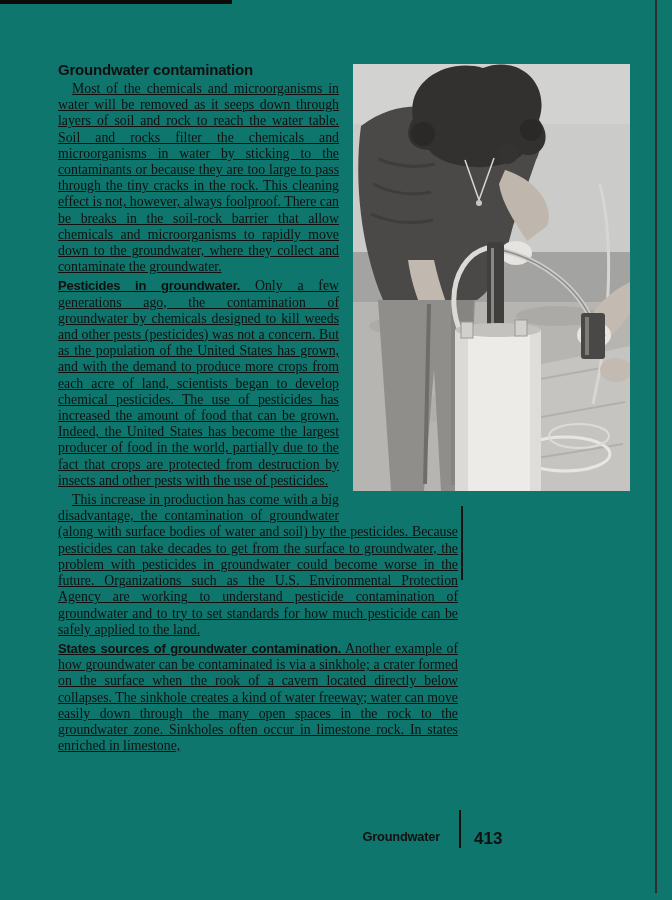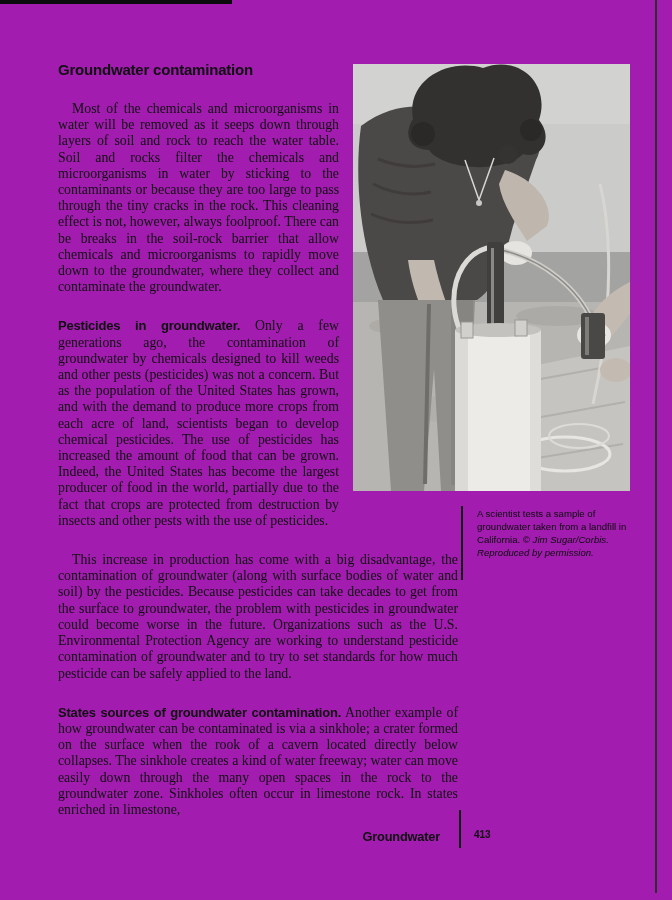--- a/index.html
+++ b/index.html
@@ -4,21 +4,21 @@
 <style>
   html, body { margin: 0; padding: 0; }
   body {
     width: 672px; height: 900px;
     background: #ffffff;
     font-family: "Liberation Serif", serif;
     color: #101010;
     position: relative;
     overflow: hidden;
   }
-  .page { position: absolute; inset: 0; background: #a21caf; }
+  .page { position: absolute; inset: 0; background: #0f766e; }
 
   
   .scan-bar-top { position: absolute; left: 0; top: 0; width: 232px; height: 4px; background: #0b0b0b; }
   .scan-line-right { position: absolute; left: 655px; top: 0; width: 2px; height: 893px; background: #2e2e2e; }
 
   
   .text-col {
     position: absolute; left: 58px; top: 62px; width: 400px;
     text-align: justify;
     font-size: 13.8px; line-height: 16.2px;
@@ -31,21 +31,21 @@
   .photo-float svg { display: block; width: 277px; height: 427px; }
 
   h1.section-head {
     font-family: "Liberation Sans", sans-serif;
     font-weight: bold;
     font-size: 15px; line-height: 16px;
     margin: 0 0 0 0;
     text-align: left;
     letter-spacing: -0.2px;
   }
-  .text-col p { margin: 23px 0; }
+  .text-col p { margin: 3px 0; text-decoration: underline; }
   .text-col p.indent { text-indent: 14px; }
   .runin {
     font-family: "Liberation Sans", sans-serif;
     font-weight: bold;
     font-size: 13px;
     letter-spacing: -0.2px;
   }
 
   
   .caption-rule {
@@ -68,21 +68,21 @@
     font-weight: bold; font-size: 12.8px;
     letter-spacing: -0.2px;
   }
   .footer-rule {
     position: absolute; left: 459px; top: 810px;
     width: 2px; height: 38px; background: #101010;
   }
   .footer-pagenum {
     position: absolute; left: 474px; top: 829px;
     font-family: "Liberation Sans", sans-serif;
-    font-weight: bold; font-size: 10px;
+    font-weight: bold; font-size: 17px;
   }
 </style>
 </head>
 <body>
 
 <div class="page">
 
   <div class="scan-bar-top"></div>
   <div class="scan-line-right"></div>
 
@@ -162,19 +162,18 @@
     <p><span class="runin">Pesticides in groundwater.</span>
        <span>Only a few generations ago, the contamination of groundwater by chemicals designed to kill weeds and other pests (pesticides) was not a concern. But as the population of the United States has grown, and with the demand to produce more crops from each acre of land, scientists began to develop chemical pesticides. The use of pesticides has increased the amount of food that can be grown. Indeed, the United States has become the largest producer of food in the world, partially due to the fact that crops are protected from destruction by insects and other pests with the use of pesticides.</span></p>
 
     <p class="indent"><span>This increase in production has come with a big disadvantage, the contamination of groundwater (along with surface bodies of water and soil) by the pesticides. Because pesticides can take decades to get from the surface to groundwater, the problem with pesticides in groundwater could become worse in the future. Organizations such as the U.S. Environmental Protection Agency are working to understand pesticide contamination of groundwater and to try to set standards for how much pesticide can be safely applied to the land.</span></p>
 
     <p><span class="runin">States sources of groundwater contamination.</span>
        <span>Another example of how groundwater can be contaminated is via a sinkhole; a crater formed on the surface when the rook of a cavern located directly below collapses. The sinkhole creates a kind of water freeway; water can move easily down through the many open spaces in the rock to the groundwater zone. Sinkholes often occur in limestone rock. In states enriched in limestone,</span></p>
   </div>
 
   <div class="caption-rule"></div>
-  <div class="photo-caption"><span>A scientist tests a sample of groundwater taken from a landfill in California. </span><span class="credit">© Jim Sugar/Corbis. Reproduced by permission.</span></div>
 
   <div class="footer-section">Groundwater</div>
   <div class="footer-rule"></div>
   <div class="footer-pagenum">413</div>
 
 </div>
 
 </body></html>

